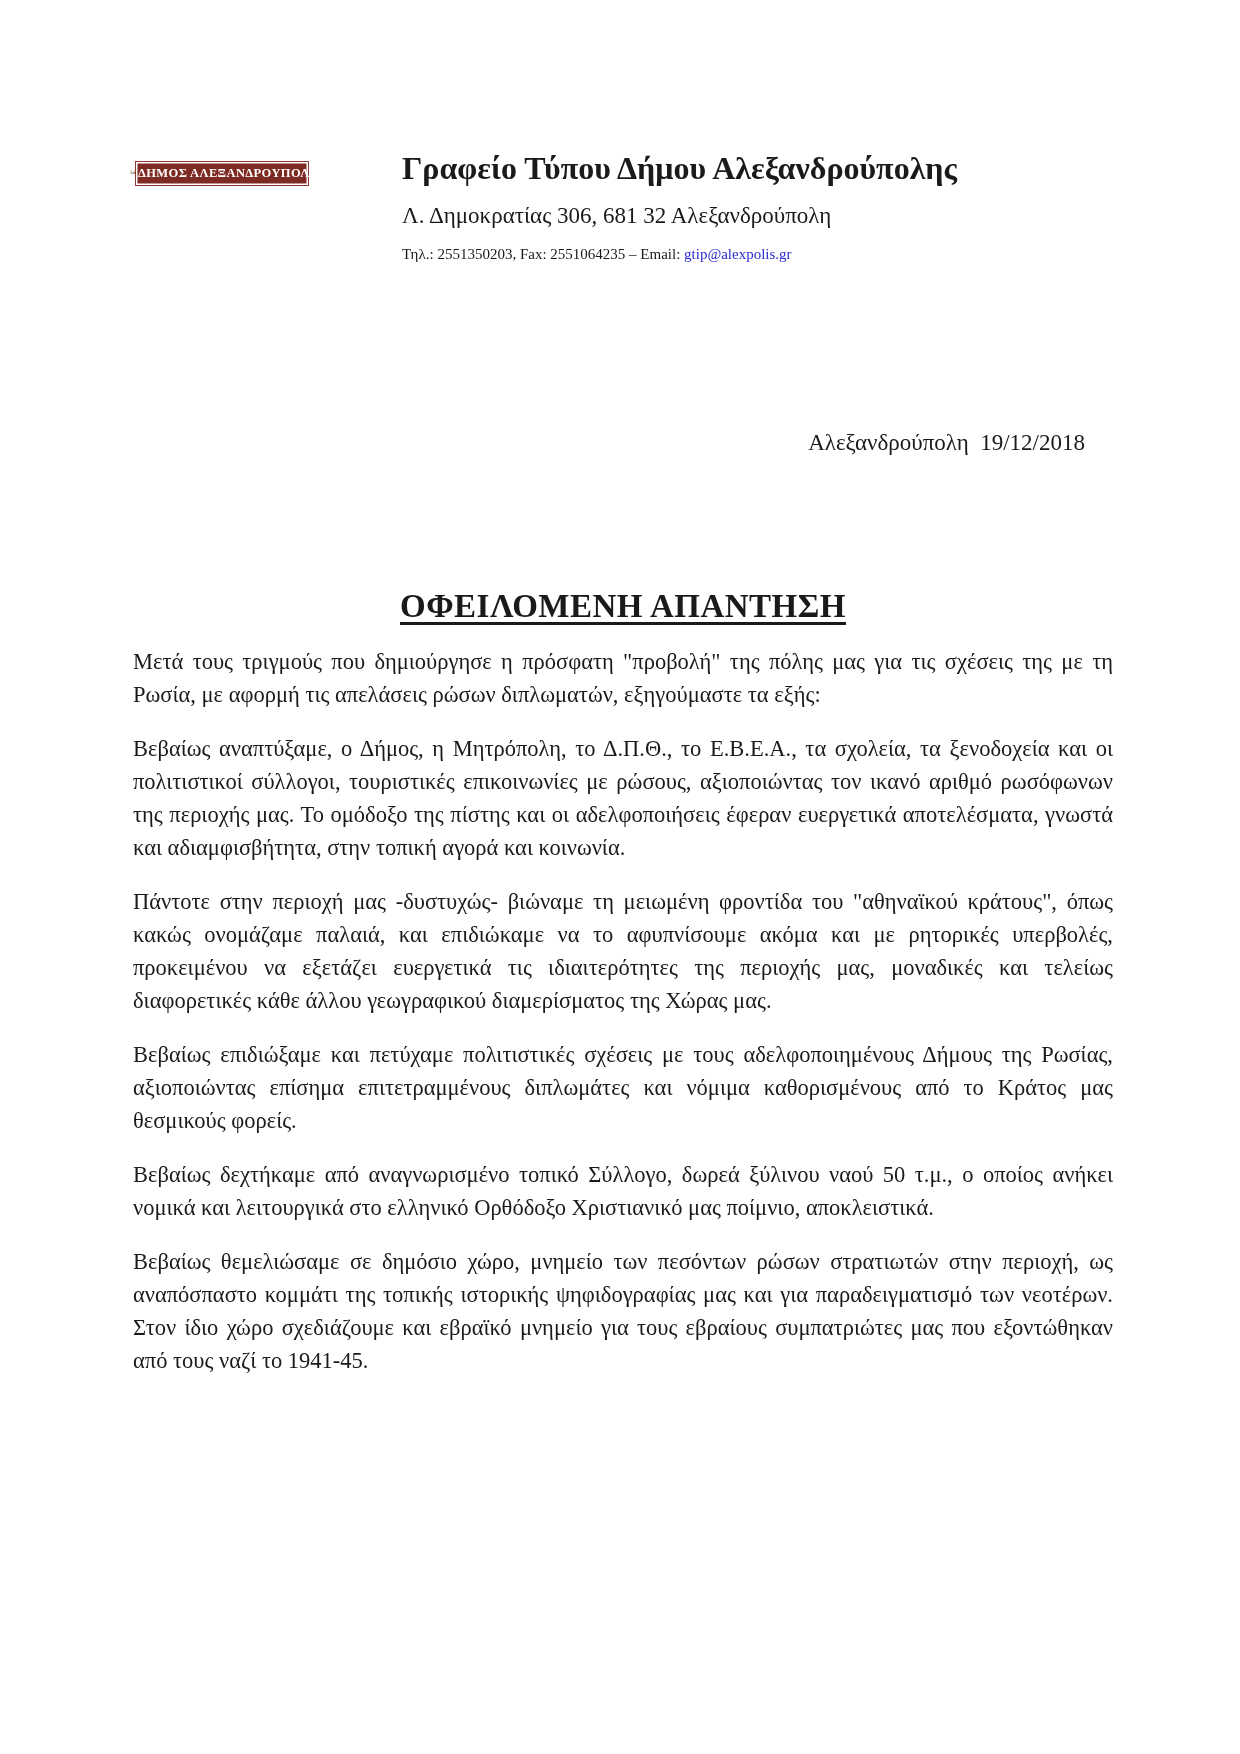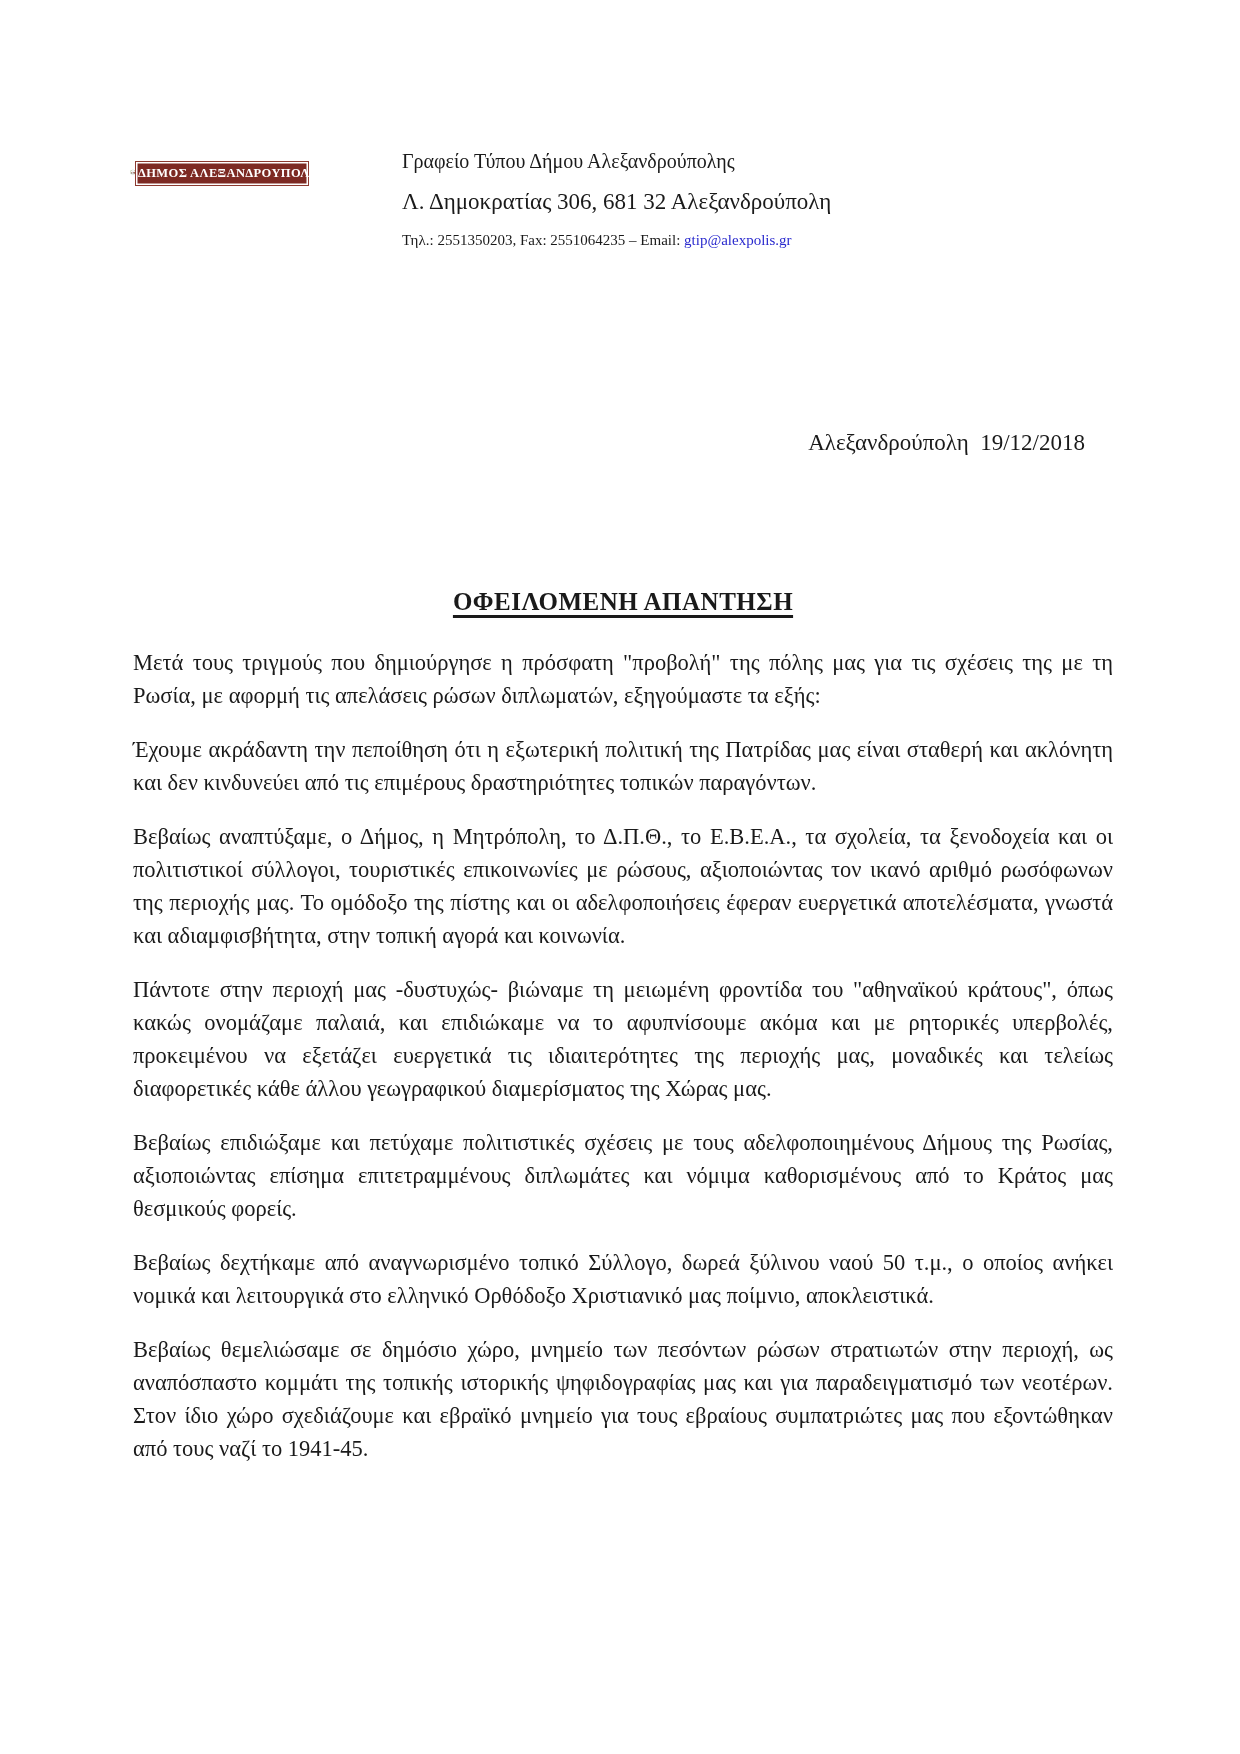--- a/index.html
+++ b/index.html
@@ -43,22 +43,22 @@
   }
 
   
   .header-text {
     position: absolute;
     left: 402px;
     top: 150px;
     width: 640px;
   }
   .header-office {
-    font-weight: normal;
-    font-size: 20px;
+    font-weight: bold;
+    font-size: 32px;
     margin: 0 0 16px 0;
   }
   .header-address {
     font-size: 23px;
     margin: 14px 0 17px 0;
   }
   .header-contact {
     font-size: 15px;
     margin: 0;
   }
@@ -79,25 +79,25 @@
   
   .content {
     position: absolute;
     left: 133px;
     top: 588px;
     width: 980px;
   }
   .letter-title {
     text-align: center;
     font-weight: bold;
-    font-size: 25px;
+    font-size: 33px;
     text-decoration: underline;
     text-decoration-thickness: 2.5px;
     text-underline-offset: 5px;
-    margin: 0 0 30px 0;
+    margin: 0 0 20px 0;
     letter-spacing: 0.5px;
   }
   .content p {
     font-size: 22.5px;
     line-height: 33px;
     text-align: justify;
     margin: 0 0 21px 0;
   }
 </style>
 </head>
@@ -167,21 +167,20 @@
     <div class="header-office">Γραφείο Τύπου Δήμου Αλεξανδρούπολης</div>
     <div class="header-address">Λ. Δημοκρατίας 306, 681 32 Αλεξανδρούπολη</div>
     <div class="header-contact"><span>Τηλ.: 2551350203, Fax: 2551064235 – Email: </span><span class="email-link">gtip@alexpolis.gr</span></div>
   </div>
 
   <div class="date-line">Αλεξανδρούπολη  19/12/2018</div>
 
   <div class="content">
     <div class="letter-title">ΟΦΕΙΛΟΜΕΝΗ ΑΠΑΝΤΗΣΗ</div>
     <p>Μετά τους τριγμούς που δημιούργησε η πρόσφατη "προβολή" της πόλης μας για τις σχέσεις της με τη Ρωσία, με αφορμή τις απελάσεις ρώσων διπλωματών, εξηγούμαστε τα εξής:</p>
-    <p>Έχουμε ακράδαντη την πεποίθηση ότι η εξωτερική πολιτική της Πατρίδας μας είναι σταθερή και ακλόνητη και δεν κινδυνεύει από τις επιμέρους δραστηριότητες τοπικών παραγόντων.</p>
     <p>Βεβαίως αναπτύξαμε, ο Δήμος, η Μητρόπολη, το Δ.Π.Θ., το Ε.Β.Ε.Α., τα σχολεία, τα ξενοδοχεία και οι πολιτιστικοί σύλλογοι, τουριστικές επικοινωνίες με ρώσους, αξιοποιώντας τον ικανό αριθμό ρωσόφωνων της περιοχής μας. Το ομόδοξο της πίστης και οι αδελφοποιήσεις έφεραν ευεργετικά αποτελέσματα, γνωστά και αδιαμφισβήτητα, στην τοπική αγορά και κοινωνία.</p>
     <p>Πάντοτε στην περιοχή μας -δυστυχώς- βιώναμε τη μειωμένη φροντίδα του "αθηναϊκού κράτους", όπως κακώς ονομάζαμε παλαιά, και επιδιώκαμε να το αφυπνίσουμε ακόμα και με ρητορικές υπερβολές, προκειμένου να εξετάζει ευεργετικά τις ιδιαιτερότητες της περιοχής μας, μοναδικές και τελείως διαφορετικές κάθε άλλου γεωγραφικού διαμερίσματος της Χώρας μας.</p>
     <p>Βεβαίως επιδιώξαμε και πετύχαμε πολιτιστικές σχέσεις με τους αδελφοποιημένους Δήμους της Ρωσίας, αξιοποιώντας επίσημα επιτετραμμένους διπλωμάτες και νόμιμα καθορισμένους από το Κράτος μας θεσμικούς φορείς.</p>
     <p>Βεβαίως δεχτήκαμε από αναγνωρισμένο τοπικό Σύλλογο, δωρεά ξύλινου ναού 50 τ.μ., ο οποίος ανήκει νομικά και λειτουργικά στο ελληνικό Ορθόδοξο Χριστιανικό μας ποίμνιο, αποκλειστικά.</p>
     <p>Βεβαίως θεμελιώσαμε σε δημόσιο χώρο, μνημείο των πεσόντων ρώσων στρατιωτών στην περιοχή, ως αναπόσπαστο κομμάτι της τοπικής ιστορικής ψηφιδογραφίας μας και για παραδειγματισμό των νεοτέρων. Στον ίδιο χώρο σχεδιάζουμε και εβραϊκό μνημείο για τους εβραίους συμπατριώτες μας που εξοντώθηκαν από τους ναζί το 1941-45.</p>
   </div>
 
 </div>
 
 </body></html>

